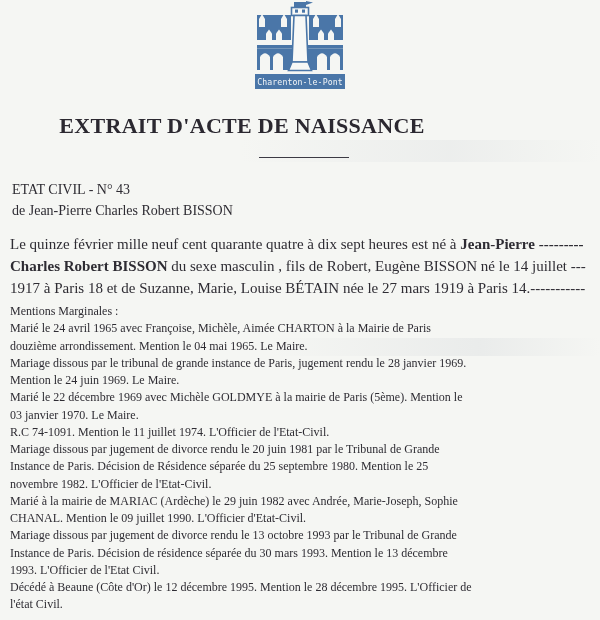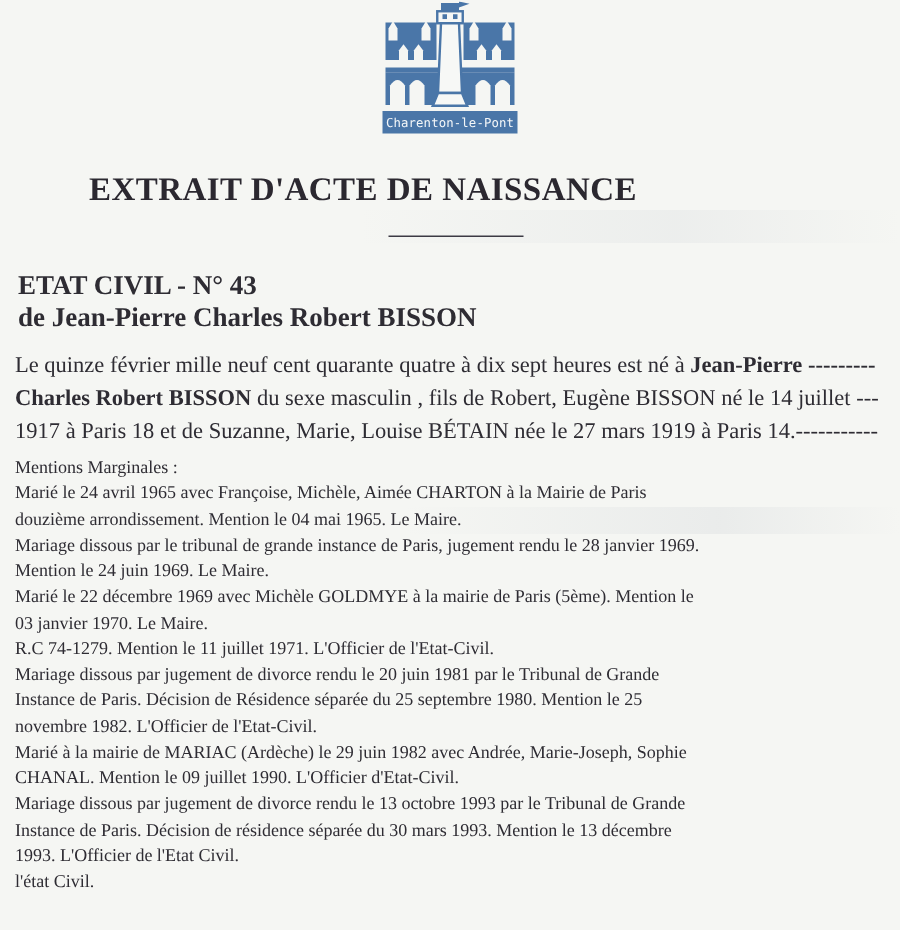--- a/index.html
+++ b/index.html
@@ -36,21 +36,21 @@
     color: #2b2830;
   }
   .title-rule {
     position: absolute; top: 157px; left: 259px; width: 90px; height: 0;
     border-top: 1.5px solid #3c3a44;
   }
 
   
   .registry {
     position: absolute; top: 180px; left: 12px;
-    font-size: 18px; font-weight: bold; line-height: 20.5px;
+    font-size: 14px; font-weight: normal; line-height: 20.5px;
     white-space: nowrap;
   }
 
   
   .birth-par {
     position: absolute; top: 233px; left: 10px; width: 588px;
     font-size: 15px; line-height: 22px;
   }
   .birth-par .pline { white-space: nowrap; }
   .bold { font-weight: bold; }
@@ -126,25 +126,26 @@
   </div>
 
   <div class="mentions">
     <div class="mline">Mentions Marginales :</div>
     <div class="mline">Marié le 24 avril 1965 avec Françoise, Michèle, Aimée CHARTON à la Mairie de Paris</div>
     <div class="mline">douzième arrondissement. Mention le 04 mai 1965. Le Maire.</div>
     <div class="mline">Mariage dissous par le tribunal de grande instance de Paris, jugement rendu le 28 janvier 1969.</div>
     <div class="mline">Mention le 24 juin 1969. Le Maire.</div>
     <div class="mline">Marié le 22 décembre 1969 avec Michèle GOLDMYE à la mairie de Paris (5ème). Mention le</div>
     <div class="mline">03 janvier 1970. Le Maire.</div>
-    <div class="mline">R.C 74-1279. Mention le 11 juillet 1971. L'Officier de l'Etat-Civil.</div>
+    <div class="mline">R.C 74-1091. Mention le 11 juillet 1974. L'Officier de l'Etat-Civil.</div>
     <div class="mline">Mariage dissous par jugement de divorce rendu le 20 juin 1981 par le Tribunal de Grande</div>
     <div class="mline">Instance de Paris. Décision de Résidence séparée du 25 septembre 1980. Mention le 25</div>
     <div class="mline">novembre 1982. L'Officier de l'Etat-Civil.</div>
     <div class="mline">Marié à la mairie de MARIAC (Ardèche) le 29 juin 1982 avec Andrée, Marie-Joseph, Sophie</div>
     <div class="mline">CHANAL. Mention le 09 juillet 1990. L'Officier d'Etat-Civil.</div>
     <div class="mline">Mariage dissous par jugement de divorce rendu le 13 octobre 1993 par le Tribunal de Grande</div>
     <div class="mline">Instance de Paris. Décision de résidence séparée du 30 mars 1993. Mention le 13 décembre</div>
     <div class="mline">1993. L'Officier de l'Etat Civil.</div>
+    <div class="mline">Décédé à Beaune (Côte d'Or) le 12 décembre 1995. Mention le 28 décembre 1995. L'Officier de</div>
     <div class="mline">l'état Civil.</div>
   </div>
 
 </div>
 
 </body></html>

